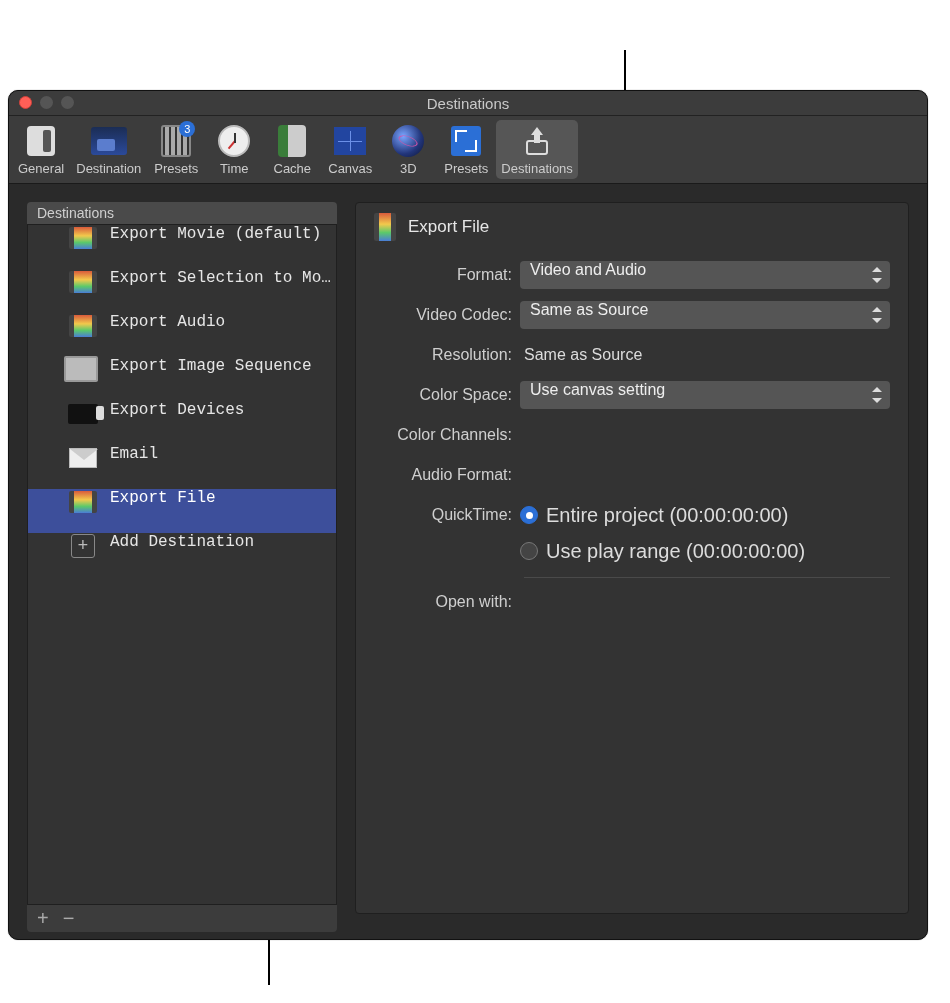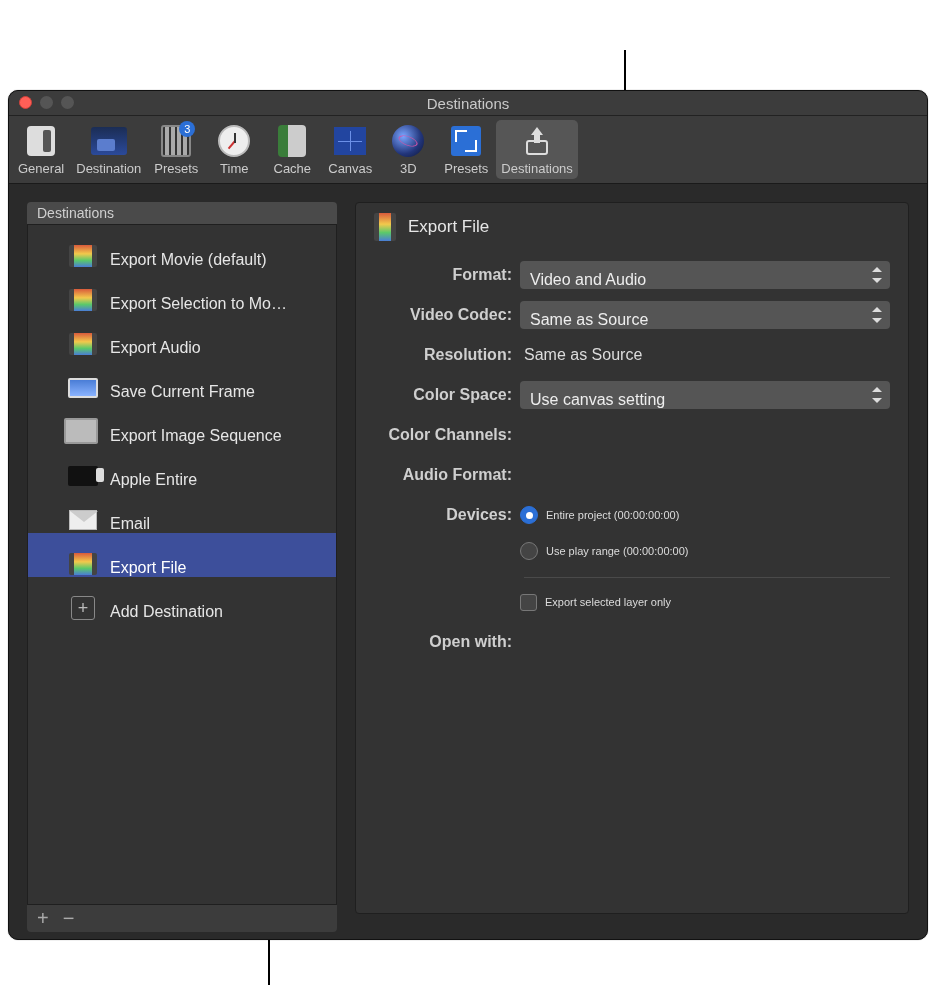--- a/index.html
+++ b/index.html
@@ -148,27 +148,28 @@
   }
   .sb-list {
     background: #333;
     flex: 1;
     border-left:1px solid #1f1f1f;
     border-right:1px solid #1f1f1f;
     overflow: hidden;
   }
   .sb-row {
     display: flex;
-    align-items: flex-end;
+    align-items: flex-start;
     height: 44px;
     padding-left: 40px;
     gap: 12px;
     color: #e6e6e6;
     font-size: 16px;
     cursor: default;
+    font-family: Liberation Mono, monospace;
   }
   .sb-row.selected {
     background: #3d4f9b;
     color: #fff;
   }
   .sb-row .ricon {
     width: 30px; height: 26px;
     flex-shrink:0;
     display:flex;align-items:center;justify-content:center;
   }
@@ -218,35 +219,34 @@
     align-items: center;
     margin-bottom: 12px;
     min-height: 28px;
   }
   .form-row .flabel {
     width: 146px;
     text-align: right;
     color: #cfcfcf;
     font-size: 16px;
     padding-right: 8px;
-    font-weight: bold;
   }
   .form-row .fval {
     flex: 1;
     display:flex;
     align-items:center;
   }
   .static-val{color:#dcdcdc;font-size:16px;padding-left:4px;}
   .select {
     flex:1;
     background: #555;
     border-radius: 4px;
     height: 28px;
     display: flex;
-    align-items: flex-end;
+    align-items: flex-start;
     padding: 0 10px;
     color: #eee;
     font-size: 16px;
     position: relative;
     cursor: pointer;
   }
   .select .arrows{
     position:absolute; right:8px; top:50%; transform:translateY(-50%);
     width:10px; height:16px;
   }
@@ -258,21 +258,21 @@
   .select .arrows::after{bottom:0;border-top:5px solid #ddd;}
 
   .radio {
     width:18px;height:18px;border-radius:50%;
     border:1px solid #777;background:#444;
     margin-right:8px;display:inline-flex;align-items:center;justify-content:center;
     flex-shrink:0;
   }
   .radio.checked{background:#2b6fd6;border-color:#2b6fd6;}
   .radio.checked::after{content:"";width:7px;height:7px;border-radius:50%;background:#fff;}
-  .radio-lbl{color:#dcdcdc;font-size:11px;}
+  .radio-lbl{color:#dcdcdc;font-size:20px;}
 
   .divider{height:1px;background:#4a4a4a;margin:6px 0 10px 150px;}
 
   .checkbox{
     width:17px;height:17px;border-radius:3px;border:1px solid #777;
     background:#444;margin-right:8px;flex-shrink:0;
   }
 </style>
 </head>
 <body>
@@ -369,35 +369,29 @@
           <span class="sb-label">Export Selection to Mo…</span>
         </div>
         <div class="sb-row">
           <div class="ricon">
               <div class="film-icon"></div>
             </div>
           <span class="sb-label">Export Audio</span>
         </div>
         <div class="sb-row">
           <div class="ricon">
-              <div class="frame-icon"></div>
-            </div>
-          <span class="sb-label">Save Current Frame</span>
-        </div>
-        <div class="sb-row">
-          <div class="ricon">
               <div class="seq-icon"></div>
             </div>
           <span class="sb-label">Export Image Sequence</span>
         </div>
         <div class="sb-row">
           <div class="ricon">
               <div class="apple-icon"></div>
             </div>
-          <span class="sb-label">Apple Entire</span>
+          <span class="sb-label">Export Devices</span>
         </div>
         <div class="sb-row">
           <div class="ricon">
               <div class="email-icon"></div>
             </div>
           <span class="sb-label">Email</span>
         </div>
         <div class="sb-row selected">
           <div class="ricon">
               <div class="film-icon"></div>
@@ -464,43 +458,36 @@
 
       <div class="form-row">
         <div class="flabel">Color Channels:</div>
       </div>
 
       <div class="form-row">
         <div class="flabel">Audio Format:</div>
       </div>
 
       <div class="form-row">
-        <div class="flabel">Devices:</div>
+        <div class="flabel">QuickTime:</div>
         <div class="fval">
           <span class="radio checked"></span>
           <span class="radio-lbl">Entire project (00:00:00:00)</span>
         </div>
       </div>
       <div class="form-row" style="margin-top:-4px;text-align:right;">
         <div class="flabel"></div>
         <div class="fval">
           <span class="radio"></span>
           <span class="radio-lbl">Use play range (00:00:00:00)</span>
         </div>
       </div>
 
       <div class="divider"></div>
 
-      <div class="form-row">
-        <div class="flabel"></div>
-        <div class="fval">
-          <span class="checkbox"></span>
-          <span class="radio-lbl">Export selected layer only</span>
-        </div>
-      </div>
 
       <div class="form-row">
         <div class="flabel">Open with:</div>
       </div>
 
     </div>
 
   </div>
 </div>
 

